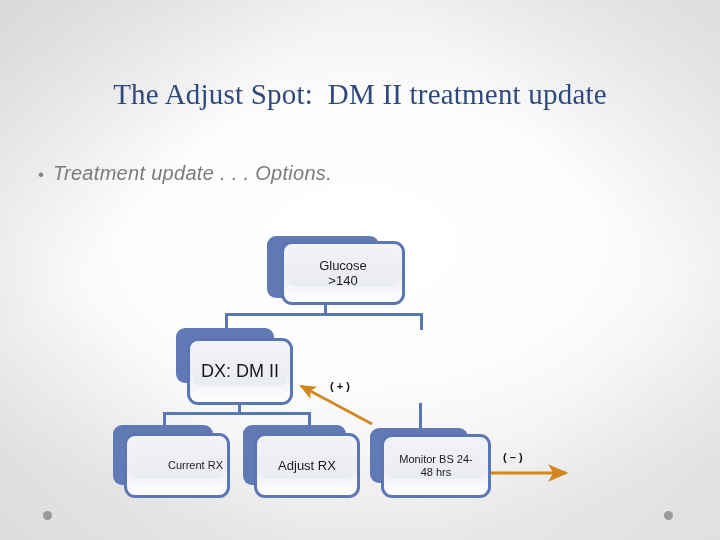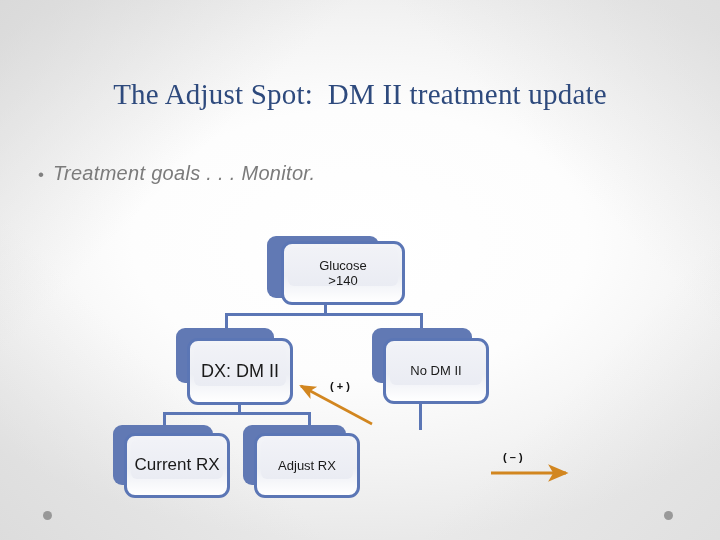--- a/index.html
+++ b/index.html
@@ -158,21 +158,21 @@
 </style>
 </head>
 <body>
 
 <div id="slide">
 
   <div class="title">The Adjust Spot:  DM II treatment update</div>
 
   <div class="bullet-row">
     <span class="bullet-dot">•</span>
-    <span class="bullet-text">Treatment goals . . . Monitor.</span>
+    <span class="bullet-text">Treatment update . . . Options.</span>
   </div>
 
   <div class="conn" style="left:324px; top:303px; width:3px; height:13px;"></div>
 
   <div class="conn" style="left:225px; top:313px; width:198px; height:3px;"></div>
 
   <div class="conn" style="left:225px; top:313px; width:3px; height:17px;"></div>
 
   <div class="conn" style="left:420px; top:313px; width:3px; height:17px;"></div>
 
@@ -194,41 +194,42 @@
     </div>
   </div>
 
   <div class="node" style="left:176px; top:328px; width:120px; height:78px;">
     <div class="shadow" style="width:98px; height:55px;"></div>
     <div class="face" style="left:11px; top:10px; width:106px; height:67px; font-size:18px;">
       <span>DX:  DM II</span>
     </div>
   </div>
 
-  <div class="node" style="left:372px; top:328px; width:120px; height:78px;">
-    <div class="shadow" style="width:100px; height:55px;"></div>
-    <div class="face" style="left:11px; top:10px; width:106px; height:66px; font-size:13px;">
-      <span>No DM II</span>
-    </div>
-  </div>
 
   <div class="node" style="left:113px; top:425px; width:120px; height:75px;">
     <div class="shadow" style="width:100px; height:60px;"></div>
-    <div class="face" style="left:11px; top:8px; width:106px; height:65px; font-size:17px;">
+    <div class="face" style="left:11px; top:8px; width:106px; height:65px; font-size:11px;justify-content:flex-end;">
       <span>Current RX</span>
     </div>
   </div>
 
   <div class="node" style="left:243px; top:425px; width:120px; height:75px;">
     <div class="shadow" style="width:103px; height:60px;"></div>
     <div class="face" style="left:11px; top:8px; width:106px; height:65px; font-size:13px;">
       <span>Adjust RX</span>
     </div>
   </div>
 
+  <div class="node" style="left:370px; top:428px; width:122px; height:72px;">
+    <div class="shadow" style="width:98px; height:55px;"></div>
+    <div class="face" style="left:11px; top:6px; width:110px; height:64px; font-size:11px;">
+      <span>Monitor BS 24-
+48 hrs</span>
+    </div>
+  </div>
 
   <svg class="arrow-layer" viewBox="0 0 720 540">
     <defs>
       <marker id="ah" markerWidth="7" markerHeight="7" refX="5.6" refY="3.1" orient="auto" markerUnits="strokeWidth">
         <path d="M0,0.4 L6.4,3.1 L0,5.8 L1.6,3.1 Z" fill="#d2861f"></path>
       </marker>
     </defs>
 
     <line x1="372" y1="424" x2="301" y2="386" stroke="#d2861f" stroke-width="2.6" marker-end="url(#ah)"></line>
 

